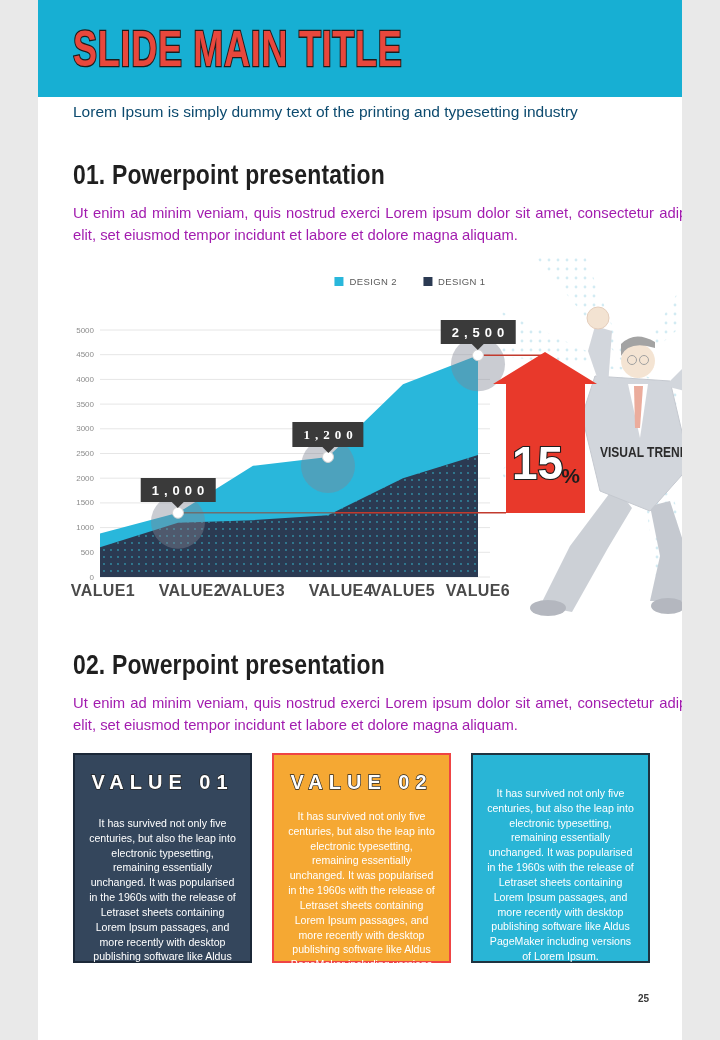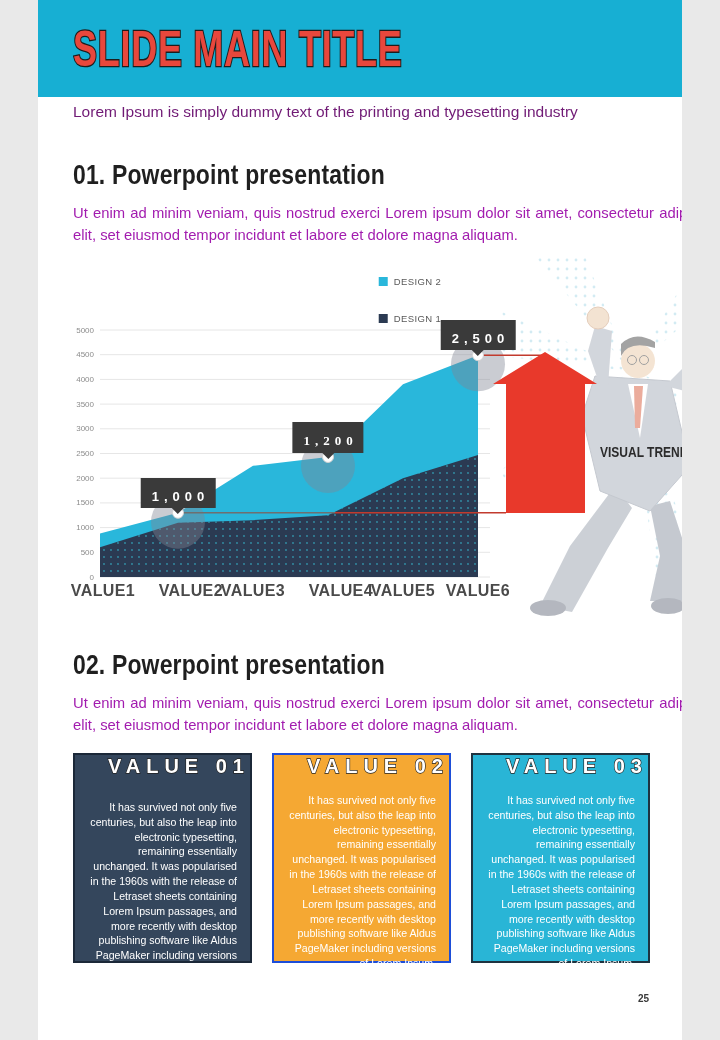--- a/index.html
+++ b/index.html
@@ -9,66 +9,66 @@
     background:#ffffff; overflow:hidden;
     font-family:"Liberation Sans", sans-serif; color:#3a3a3a;
   }
   
   .header-band { position:absolute; left:0; top:0; width:720px; height:97px; background:#17AFD3; }
   .main-title {
     position:absolute; left:35px; top:21px; font-size:50px; line-height:56px; font-weight:800;
     color:#E8473C; -webkit-text-stroke:2.6px #1d1d1d; paint-order:stroke fill;
     transform:scaleX(0.72); transform-origin:left top; letter-spacing:1px; white-space:nowrap;
   }
-  .intro-text { position:absolute; left:35px; top:103px; font-size:15.5px; color:#701a75; }
+  .intro-text { position:absolute; left:35px; top:103px; font-size:15.5px; color:#0c4a6e; }
 
   .section-heading {
     position:absolute; left:35px; font-size:28px; font-weight:800; color:#1f1f1f;
     transform:scaleX(0.82); transform-origin:left top; white-space:nowrap; letter-spacing:0.2px;
   }
   .section-body {
     position:absolute; left:35px; width:652px; font-size:14.8px; line-height:1.5;
     color:#a21caf; text-align:justify;
   }
   #s1-heading { top:159px; } #s1-body { top:202px; }
   #s2-heading { top:649px; } #s2-body { top:692px; }
 
   
   .hero-svg { position:absolute; left:462px; top:256px; z-index:1; opacity:0.5; }
   .chart-wrap { position:absolute; left:0; top:260px; width:720px; height:350px; z-index:2; }
   .chart-svg  { position:absolute; left:0; top:0; }
   .legend { position:absolute; top:16px; left:50%; transform:translateX(-50%); margin-left:12px;
-            display:flex; gap:26px; align-items:flex-end; z-index:4;flex-direction:column; }
+            display:flex; gap:26px; align-items:flex-end; z-index:4; }
   .legend-item { display:flex; align-items:center; gap:6px; font-size:9.5px; color:#595959; letter-spacing:0.4px; }
   .legend-swatch { width:9px; height:9px; display:inline-block; }
   .chip {
     position:absolute; transform:translateX(-50%); background:#3A3A3A; color:#fff;
-    font-size:13px; font-weight:bold; letter-spacing:5px; padding:11px 6px 4px 11px;
+    font-size:13px; font-weight:bold; letter-spacing:5px; padding:5px 6px 4px 11px;
     white-space:nowrap; z-index:4;
   }
   .chip:after {
     content:""; position:absolute; left:50%; bottom:-6px; margin-left:-6px;
     border:6px solid transparent; border-top-color:#3A3A3A; border-bottom:none;
   }
   .x-label {
     position:absolute; top:322px; width:90px; transform:translateX(-50%); text-align:center;
     font-size:16px; font-weight:bold; color:#4a4a4a; letter-spacing:0.4px; z-index:4;
   }
   .pct-badge { position:absolute; left:474px; top:436px; z-index:4; white-space:nowrap; }
   .pct-num { font-size:46px; font-weight:800; color:#ffffff; -webkit-text-stroke:2.2px #1d1d1d; paint-order:stroke fill; }
   .pct-sign { font-size:21px; font-weight:800; color:#1d1d1d; position:relative; top:4px; left:-2px; }
   .trend-note { position:absolute; left:562px; top:443px; width:136px; z-index:4; }
   .trend-title { font-size:15px; font-weight:800; color:#2b2b2b; transform:scaleX(0.8); transform-origin:left top; white-space:nowrap; }
   .trend-text { margin-top:7px; font-size:11.5px; line-height:1.35; color:#6b6b6b; }
 
   
   .cards { position:absolute; left:35px; right:32px; top:753px; height:210px; display:flex; gap:20px; z-index:2; }
-  .card { flex:1; text-align:right; }
+  .card { flex:1; padding-top:16px; text-align:center; }
   .card-navy   { background:#34465C; border:2px solid #1B2838; }
-  .card-orange { background:#F5A833; border:2px solid #1d4ed8; }
+  .card-orange { background:#F5A833; border:2px solid #ef4444; }
   .card-cyan   { background:#29B5D6; border:2px solid #1E3340; }
   .card-title {
     font-size:20px; font-weight:800; color:#ffffff; letter-spacing:6px;
     -webkit-text-stroke:1.3px #222222; paint-order:stroke fill;
   }
   .card-body { margin:15px 13px 0; font-size:10.6px; line-height:1.4; color:#ffffff; }
   .card-navy .card-body { margin-top:22px; }
 
   .page-number { position:absolute; right:33px; top:993px; font-size:10px; font-weight:bold; color:#3a3a3a; }
 </style>
@@ -181,36 +181,38 @@
     <div>
         <div class="x-label" style="left: 65px;">VALUE1</div>
         <div class="x-label" style="left: 140px; text-align: right;">VALUE2</div>
         <div class="x-label" style="left: 215px;">VALUE3</div>
         <div class="x-label" style="left: 290px; text-align: right;">VALUE4</div>
         <div class="x-label" style="left: 365px;">VALUE5</div>
         <div class="x-label" style="left: 440px;">VALUE6</div>
       </div>
   </div>
 
+  <div class="pct-badge">
+    <span class="pct-num">15</span><span class="pct-sign">%</span>
+  </div>
   <div class="trend-note">
     <div class="trend-title">VISUAL TRENDS</div>
   </div>
 
   <div class="section-heading" id="s2-heading">02. Powerpoint presentation</div>
   <div class="section-body" id="s2-body">Ut enim ad minim veniam, quis nostrud exerci Lorem ipsum dolor sit amet, consectetur adipiscing elit, set eiusmod tempor incidunt et labore et dolore magna aliquam.</div>
 
   <div class="cards">
     <div class="card card-navy">
       <div class="card-title">VALUE 01</div>
       <div class="card-body">It has survived not only five centuries, but also the leap into electronic typesetting, remaining essentially unchanged. It was popularised in the 1960s with the release of Letraset sheets containing Lorem Ipsum passages, and more recently with desktop publishing software like Aldus PageMaker including versions of Lorem Ipsum.</div>
     </div>
     <div class="card card-orange">
       <div class="card-title">VALUE 02</div>
       <div class="card-body">It has survived not only five centuries, but also the leap into electronic typesetting, remaining essentially unchanged. It was popularised in the 1960s with the release of Letraset sheets containing Lorem Ipsum passages, and more recently with desktop publishing software like Aldus PageMaker including versions of Lorem Ipsum.</div>
     </div>
     <div class="card card-cyan">
-      <div class="card-title">VALUE 03</div>
       <div class="card-body">It has survived not only five centuries, but also the leap into electronic typesetting, remaining essentially unchanged. It was popularised in the 1960s with the release of Letraset sheets containing Lorem Ipsum passages, and more recently with desktop publishing software like Aldus PageMaker including versions of Lorem Ipsum.</div>
     </div>
   </div>
 
   <div class="page-number">25</div>
 </div>
 
 </body></html>

